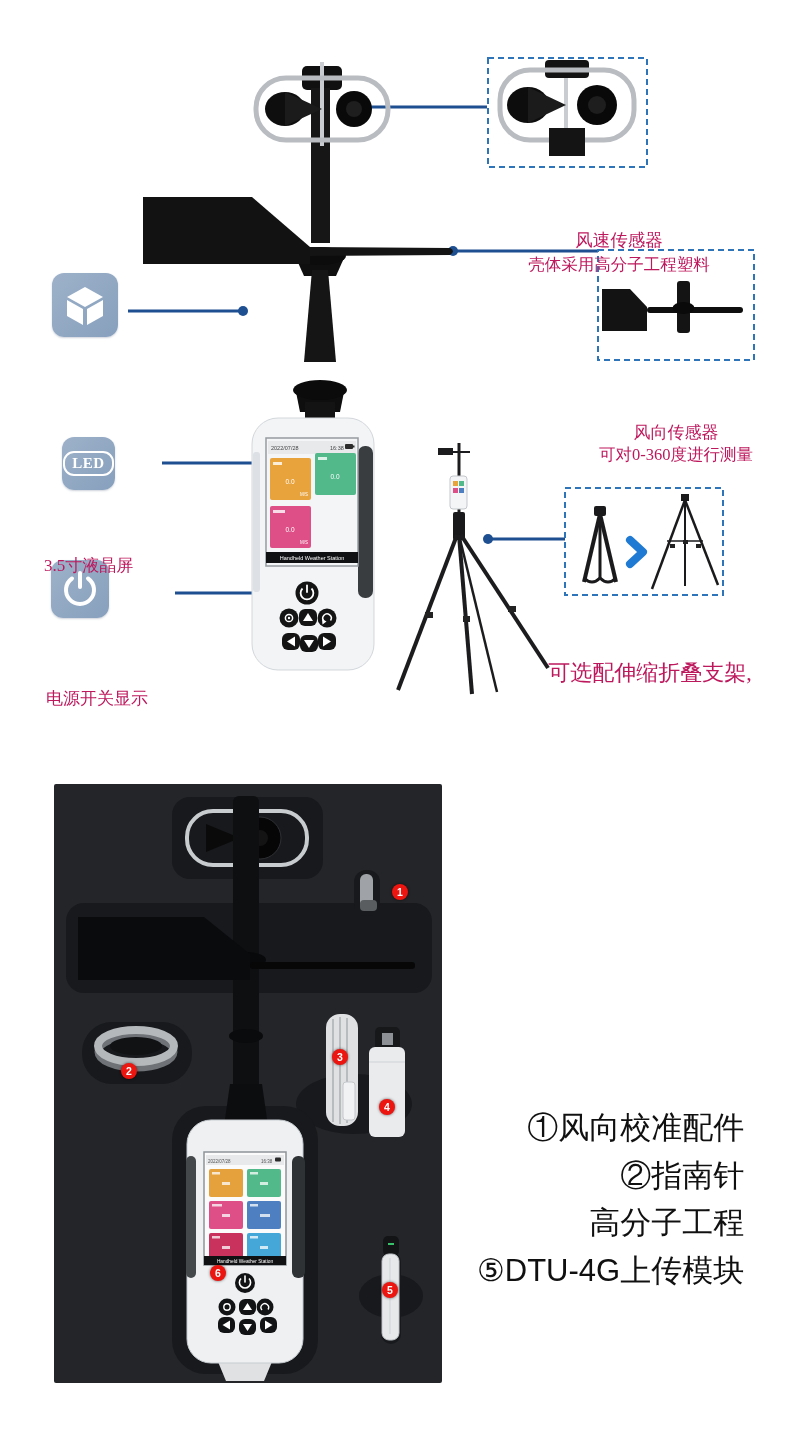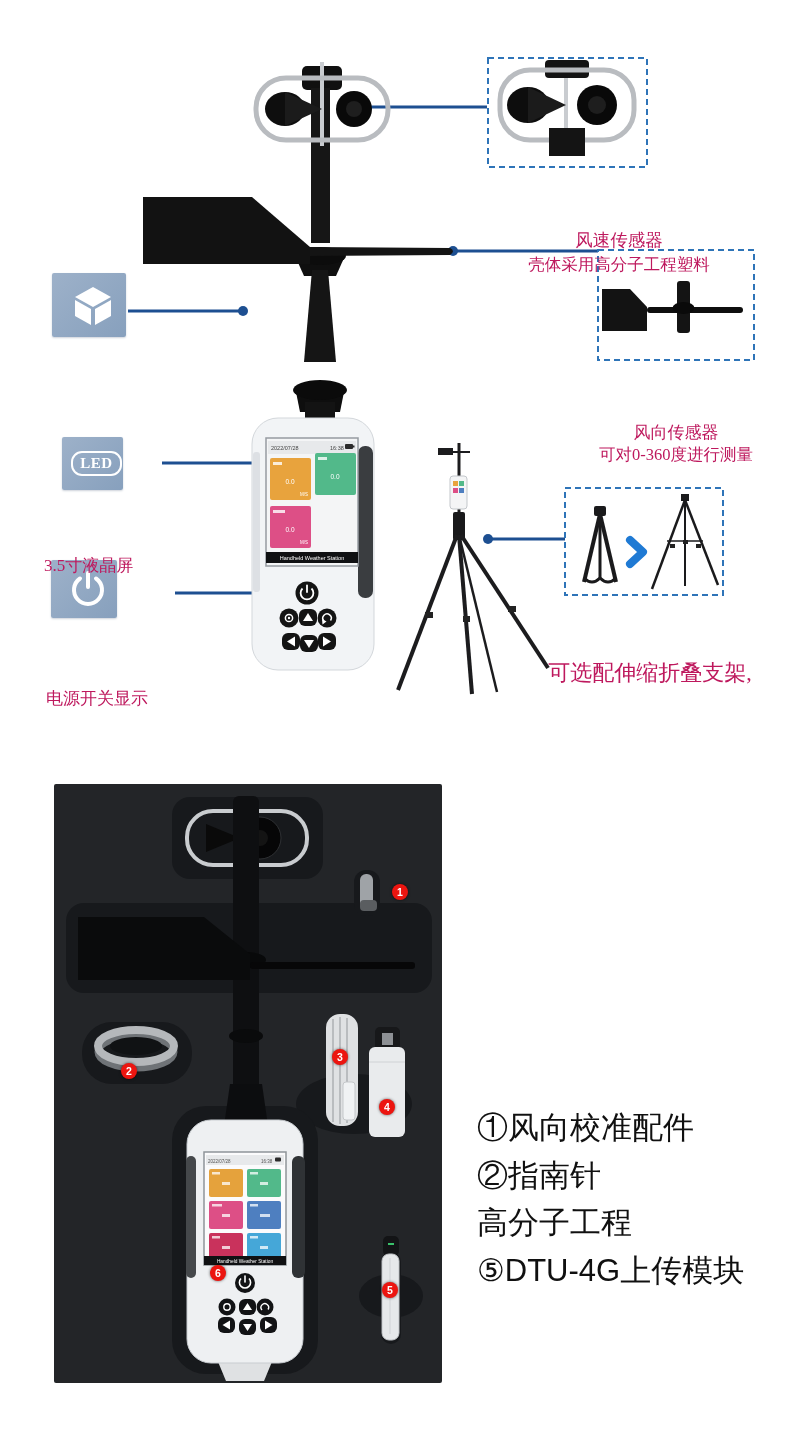--- a/index.html
+++ b/index.html
@@ -5,32 +5,32 @@
   html,body{margin:0;padding:0;background:#fff;}
   .page{position:relative;width:790px;height:1446px;background:#ffffff;overflow:hidden;
         font-family:"Liberation Sans",sans-serif;}
   .abs{position:absolute;}
   
   .serif-label{font-family:"Liberation Serif","DejaVu Serif",serif;color:#be185d;text-align:center;margin-top:47px;}
   .callout-title{font-size:17.5px;line-height:25px;}
   .callout-sub{font-size:16.5px;line-height:23px;}
   .feature-label{font-size:16.5px;line-height:25px;}
   
-  .badge{background:linear-gradient(135deg,#9db1c9,#87a0bd);border-radius:2px;
-         display:flex;align-items:center;justify-content:center;box-shadow:0 1px 2px rgba(60,80,110,.25);padding-left:8px;}
+  .badge{background:linear-gradient(135deg,#9db1c9,#87a0bd);border-radius:12px;
+         display:flex;align-items:center;justify-content:center;box-shadow:0 1px 2px rgba(60,80,110,.25);}
   .led-inner{border:2.5px solid #ffffff;border-radius:11px;padding:2px 7px;
              font-family:"Liberation Serif","DejaVu Serif",serif;
              color:#ffffff;font-size:15px;font-weight:700;letter-spacing:.5px;}
   
   .case-photo{background:#232528;border-radius:2px;}
   .marker{width:16px;height:16px;border-radius:50%;background:#ec1510;color:#fff;
           font-size:10.5px;font-weight:700;line-height:16px;text-align:center;
           box-shadow:0 0 3px rgba(0,0,0,.6);}
   .legend{list-style:none;margin:0;padding:0;color:#101010;}
-  .legend li{font-size:31px;line-height:47.5px;white-space:nowrap;}
+  .legend li{font-size:31px;line-height:47.5px;white-space:nowrap;text-align:right;}
 </style>
 </head>
 <body>
 
 <div class="page">
 
   <svg class="abs" style="left:0;top:0" width="790" height="730" viewBox="0 0 790 730">
 
     <g stroke="#1d4f91" stroke-width="3">
       <line x1="365" y1="107" x2="487" y2="107"></line>

